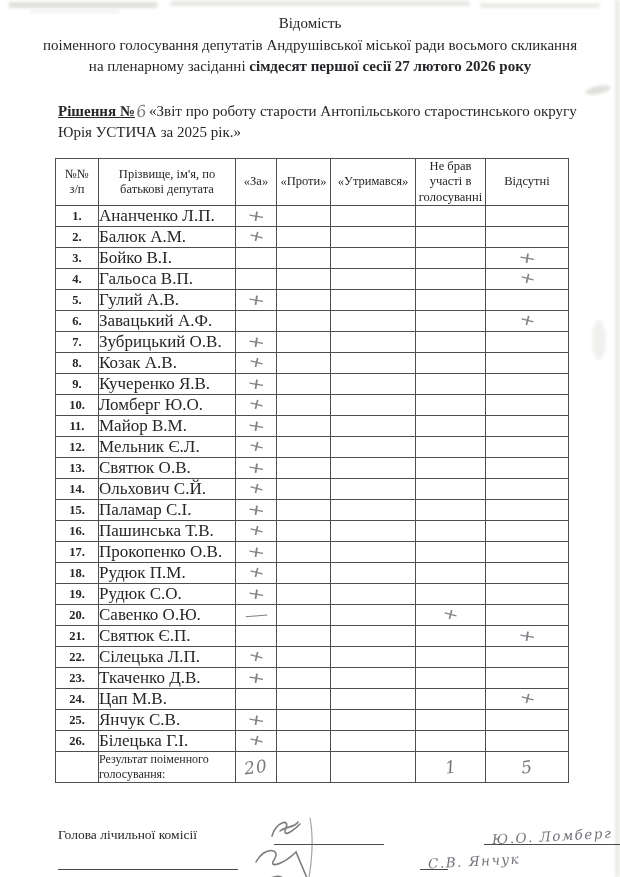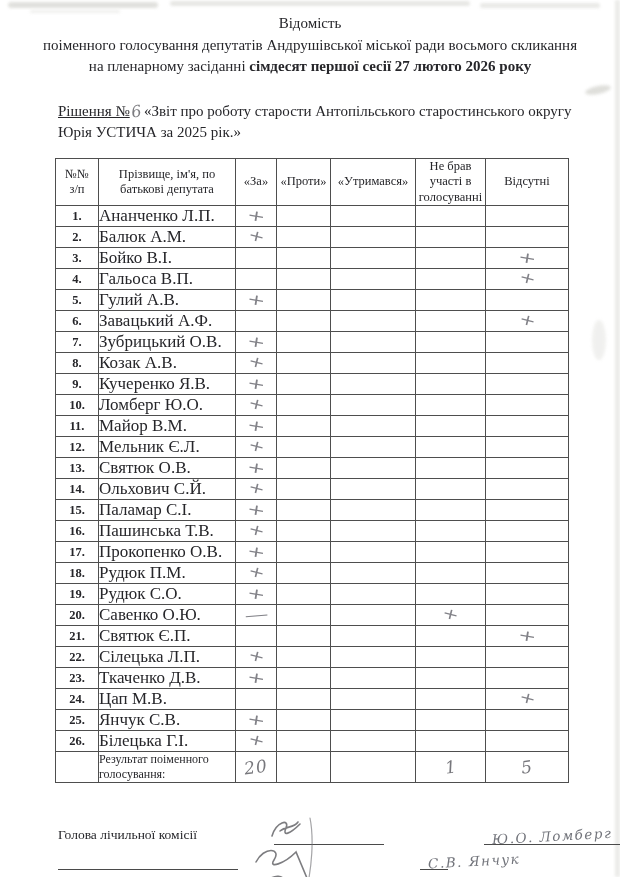--- a/index.html
+++ b/index.html
@@ -19,21 +19,21 @@
   .sm-blot2{left:592px;top:320px;width:14px;height:40px;opacity:.35;border-radius:50%;}
 
   
   .doc-header{padding-top:13px;text-align:center;font-size:15px;line-height:1.4;}
   .doc-title{font-size:15px;}
   .doc-sub{width:544px;margin:1px auto 12px;font-size:15px;line-height:1.42;}
   .b{font-weight:bold;}
 
   
   .decision{margin:21px 28px 0 58px;font-size:15px;line-height:1.45;}
-  .decision-no{font-weight:normal;text-decoration:underline;}
+  .decision-no{font-weight:bold;text-decoration:underline;}
   .hand-six{
     display:inline-block;font-style:italic;color:#7c7c80;font-size:16px;
     transform:rotate(-10deg) translateY(1px);margin:0 3px 0 1px;
     font-family:"DejaVu Serif",serif;
   }
 
   
   table.vote{
     border-collapse:collapse;margin:14px 0 0 55px;table-layout:fixed;width:513px;
   }

